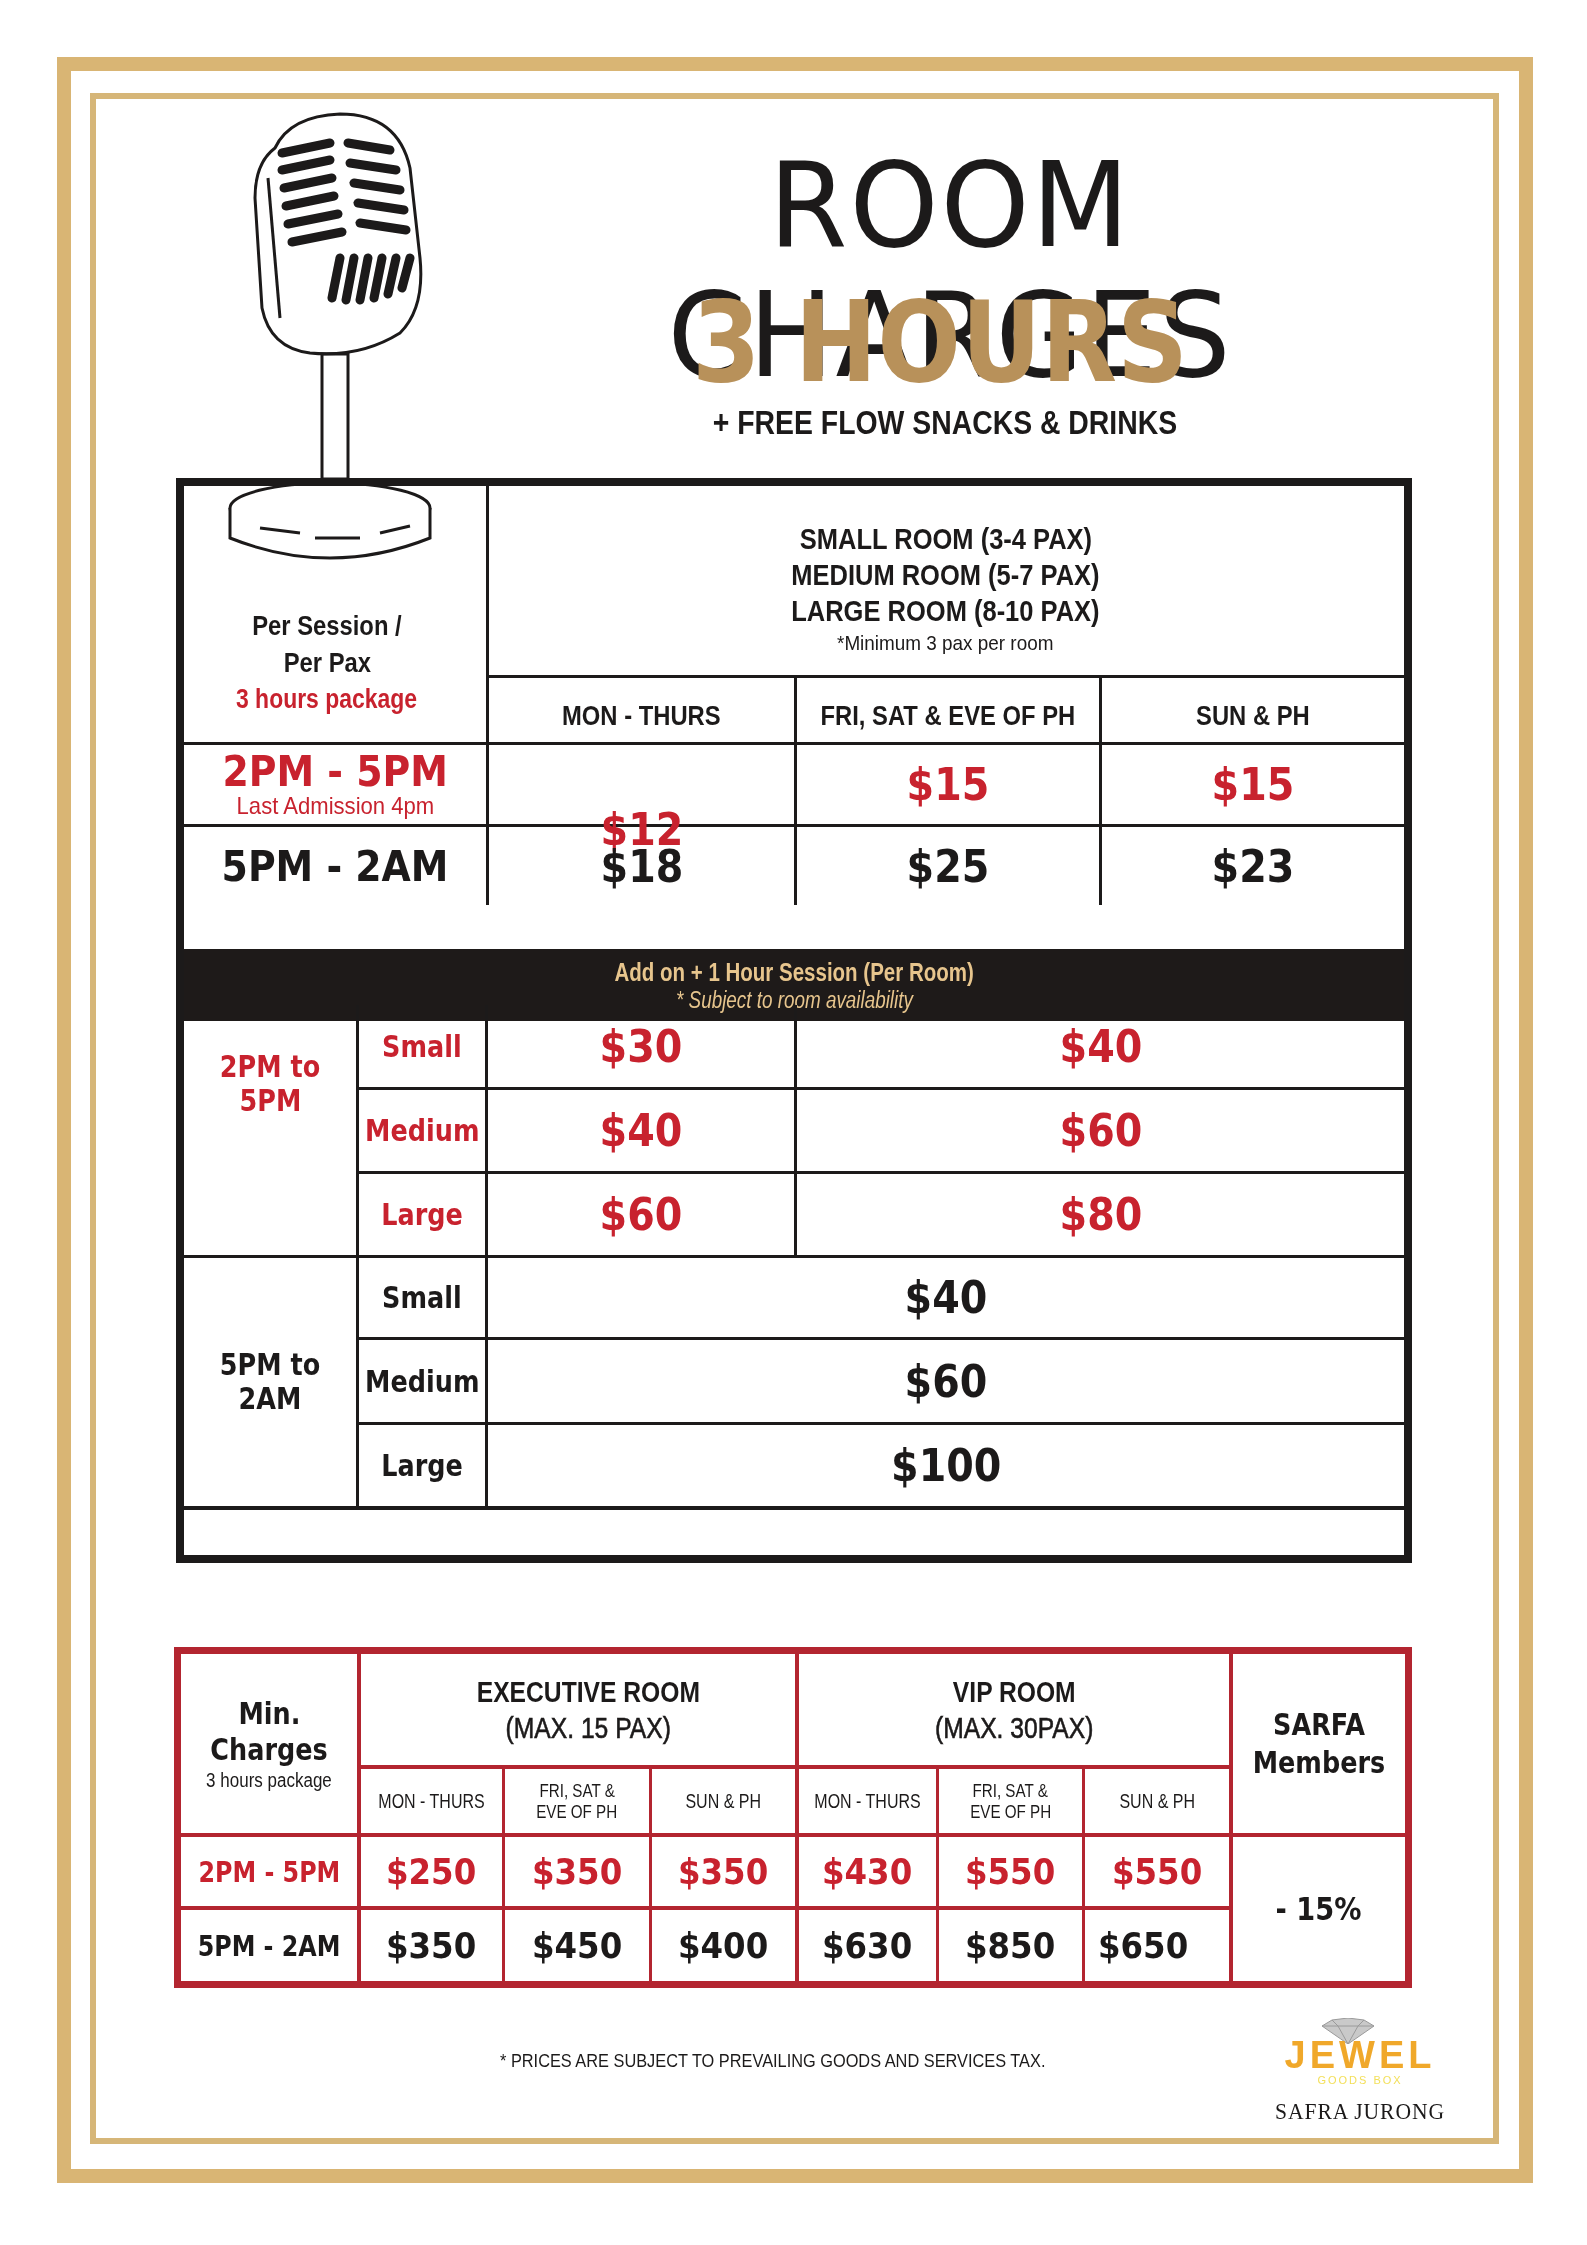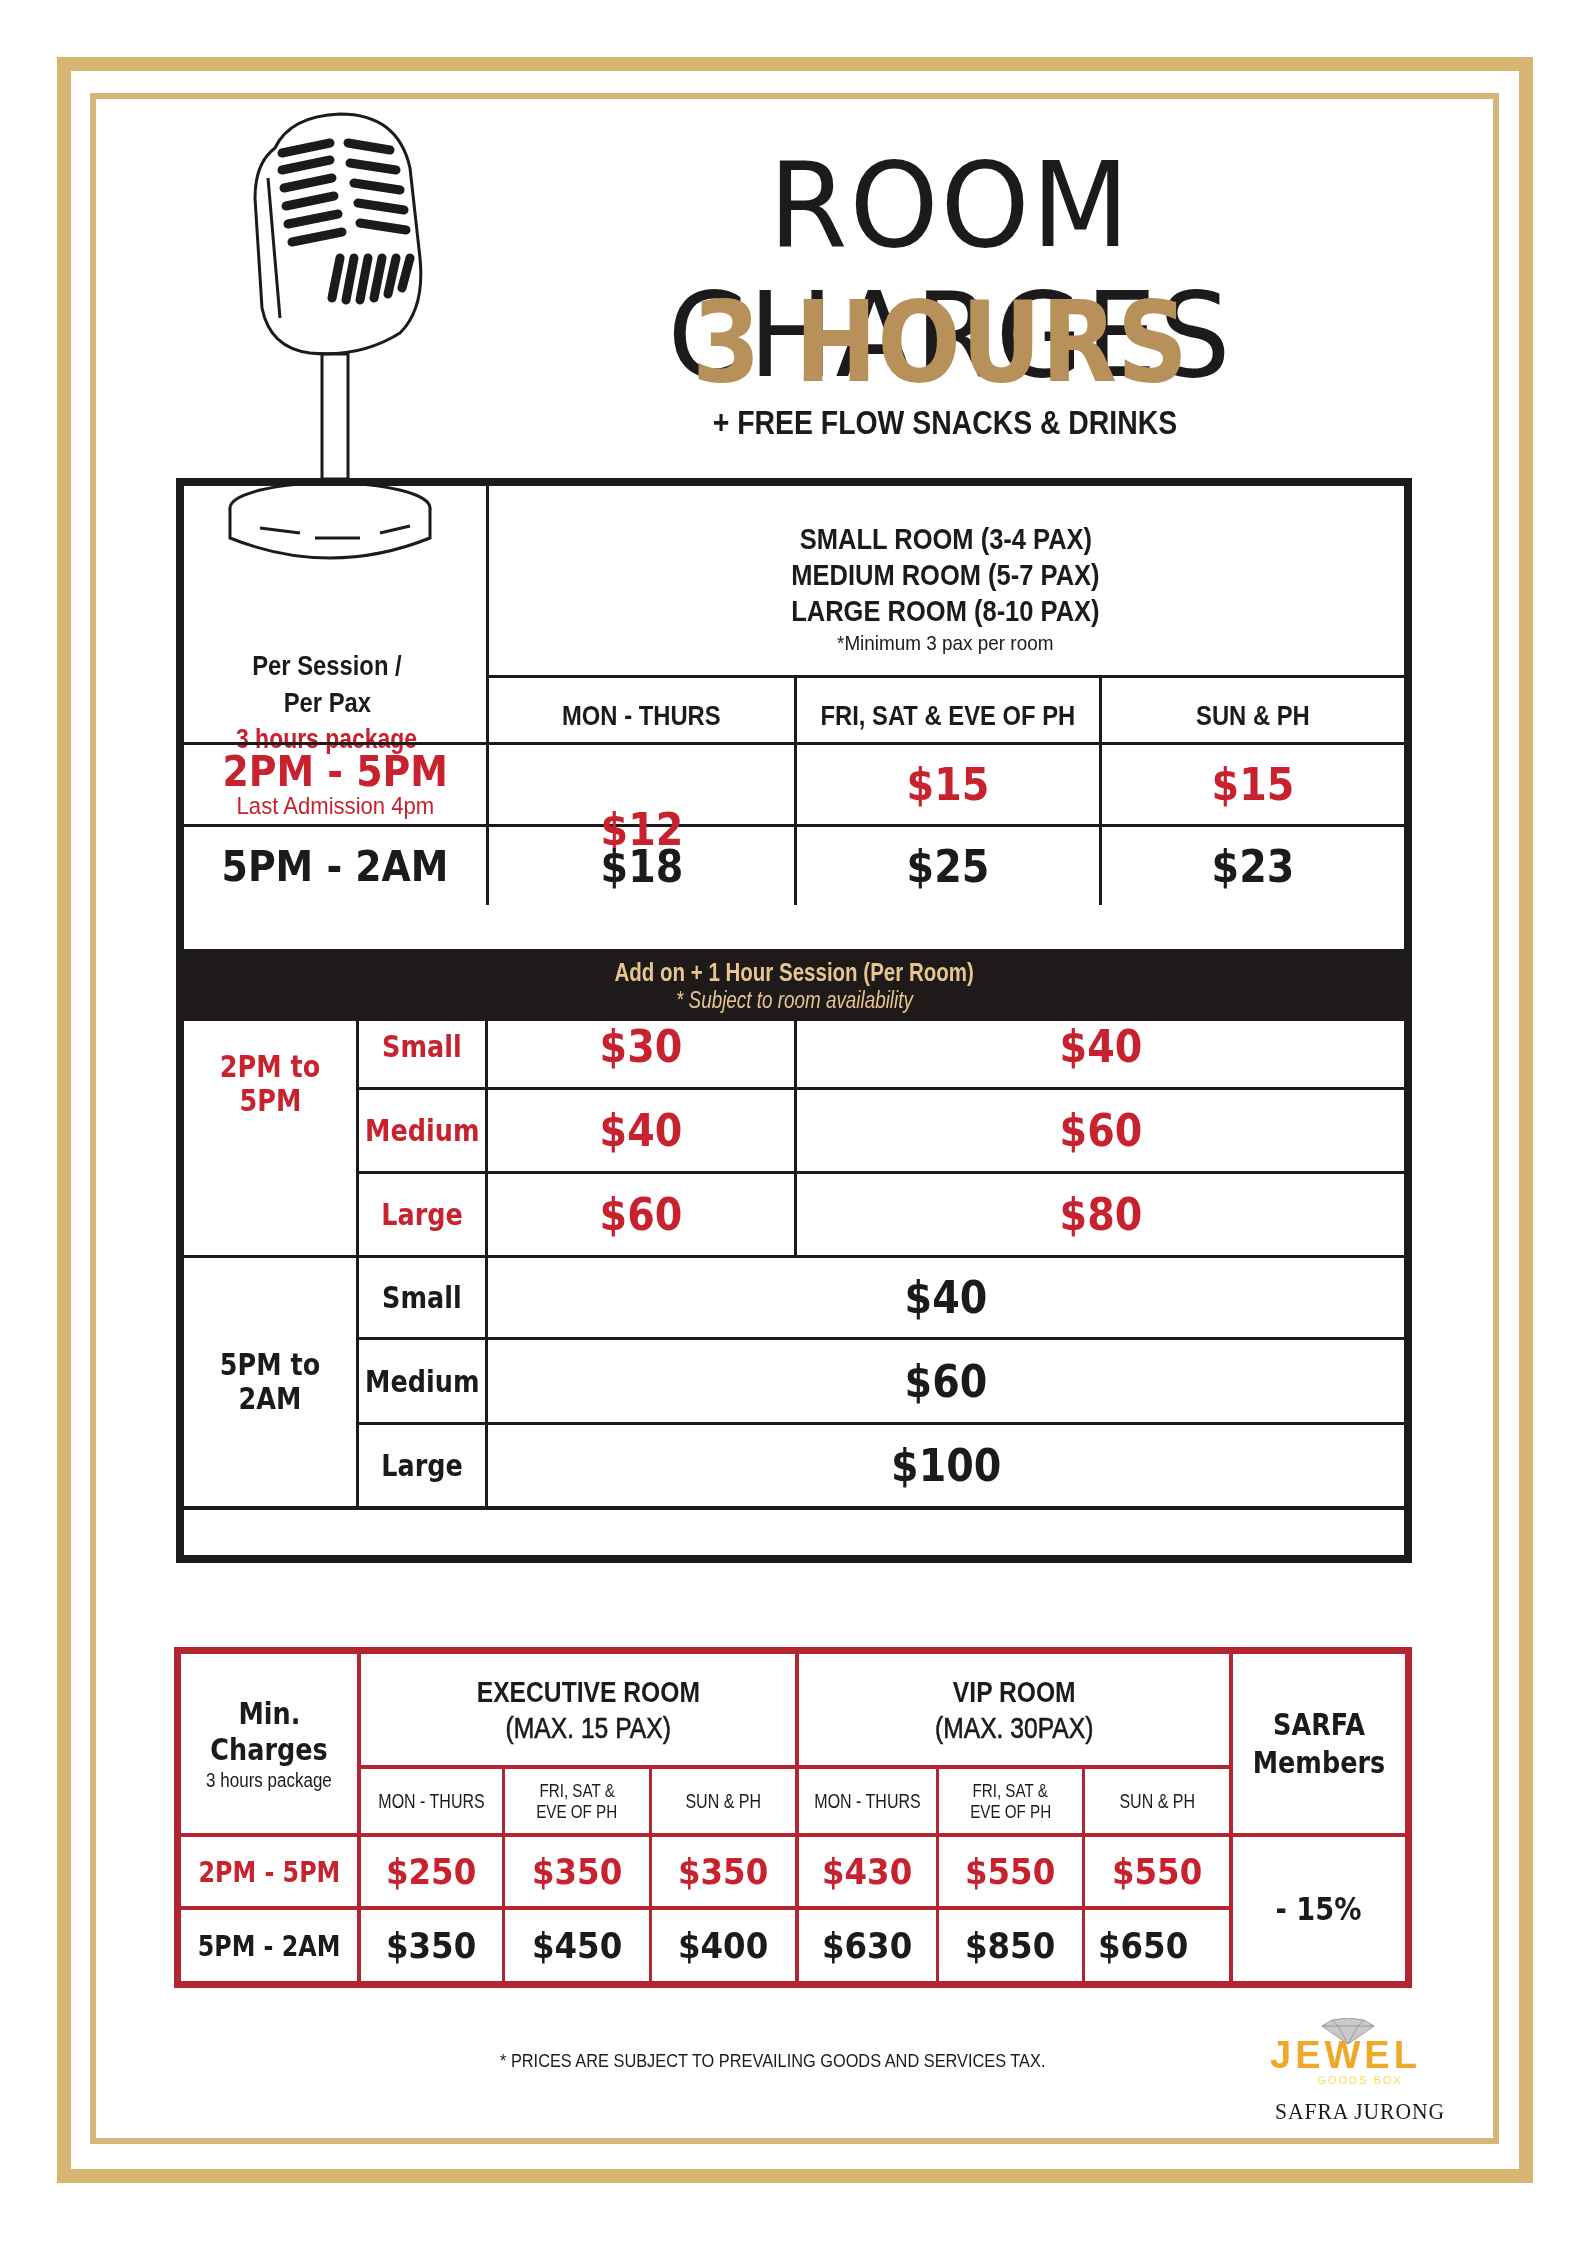--- a/index.html
+++ b/index.html
@@ -24,21 +24,21 @@
   .price { font-size:44px; font-weight:700; font-family:"DejaVu Sans", sans-serif; transform:scaleX(0.9);}
   .hdr { font-size:29px; font-weight:700; transform:scaleX(0.85); white-space:nowrap; }
   .sz { font-size:30px; font-weight:700; font-family:"DejaVu Sans", sans-serif; transform:scaleX(0.85); }
   .band { background:#1e1a19; }
   .gold-t { color:#e7c58d; font-weight:700; font-size:25px; transform:scaleX(0.82); white-space:nowrap; }
   .gold-i { color:#e7c58d; font-style:italic; font-size:23px; transform:scaleX(0.82); white-space:nowrap; }
   .rtxt { font-size:26px; font-weight:700; line-height:30px; transform:scaleX(0.85); white-space:nowrap; }
   .sm { font-size:21px; transform:scaleX(0.9); white-space:nowrap; }
   .footer { left:500px; top:2050px; width:600px; font-size:19px; color:#1c1a1a; white-space:nowrap;
             transform:scaleX(0.86); transform-origin:left center; }
-  .logo-jewel { left:1270px; top:2036px; width:180px; text-align:left; font-size:38px; font-weight:700;
+  .logo-jewel { left:1270px; top:2036px; width:180px; text-align:center; font-size:38px; font-weight:700;
                 color:#f0a82a; letter-spacing:4px; line-height:38px; }
   .logo-music { left:1270px; top:2074px; width:180px; text-align:center; font-size:11px; color:#f3e05a;
                 letter-spacing:2px; }
   .logo-safra { left:1262px; top:2098px; width:196px; text-align:center; font-size:24px; color:#1c1a1a;
                 font-family:"Liberation Serif", serif; letter-spacing:1px; transform:scaleX(0.9); }
 </style>
 </head>
 <body>
 
 <div class="abs frame-outer"></div>
@@ -81,21 +81,21 @@
 </svg>
 
 <div class="abs title">ROOM CHARGES</div>
 <div class="abs subtitle">3 HOURS</div>
 <div class="abs tagline">+ FREE FLOW SNACKS &amp; DRINKS</div>
 
 <div>
 
   <div class="abs" style="left:176px;top:478px;width:1236px;height:1085px;border:8px solid #1c1a1a;"></div>
 
-  <div class="cell" style="left:184px;top:632px;width:286px;height:140px;">
+  <div class="cell" style="left:184px;top:592px;width:286px;height:140px;">
     <div class="rtxt" style="font-size:28px;line-height:37px;">Per Session /</div>
     <div class="rtxt" style="font-size:28px;line-height:37px;">Per Pax</div>
     <div class="rtxt red" style="font-size:27px;line-height:37px;">3 hours package</div>
   </div>
 
   <div class="cell" style="left:487px;top:486px;width:917px;height:191px;padding-top:14px;text-align:right;">
     <div class="hdr" style="font-size:30px;line-height:36px;">SMALL ROOM (3-4 PAX)</div>
     <div class="hdr" style="font-size:30px;line-height:36px;">MEDIUM ROOM (5-7 PAX)</div>
     <div class="hdr" style="font-size:30px;line-height:36px;">LARGE ROOM (8-10 PAX)</div>
     <div class="sm" style="line-height:28px;">*Minimum 3 pax per room</div>

